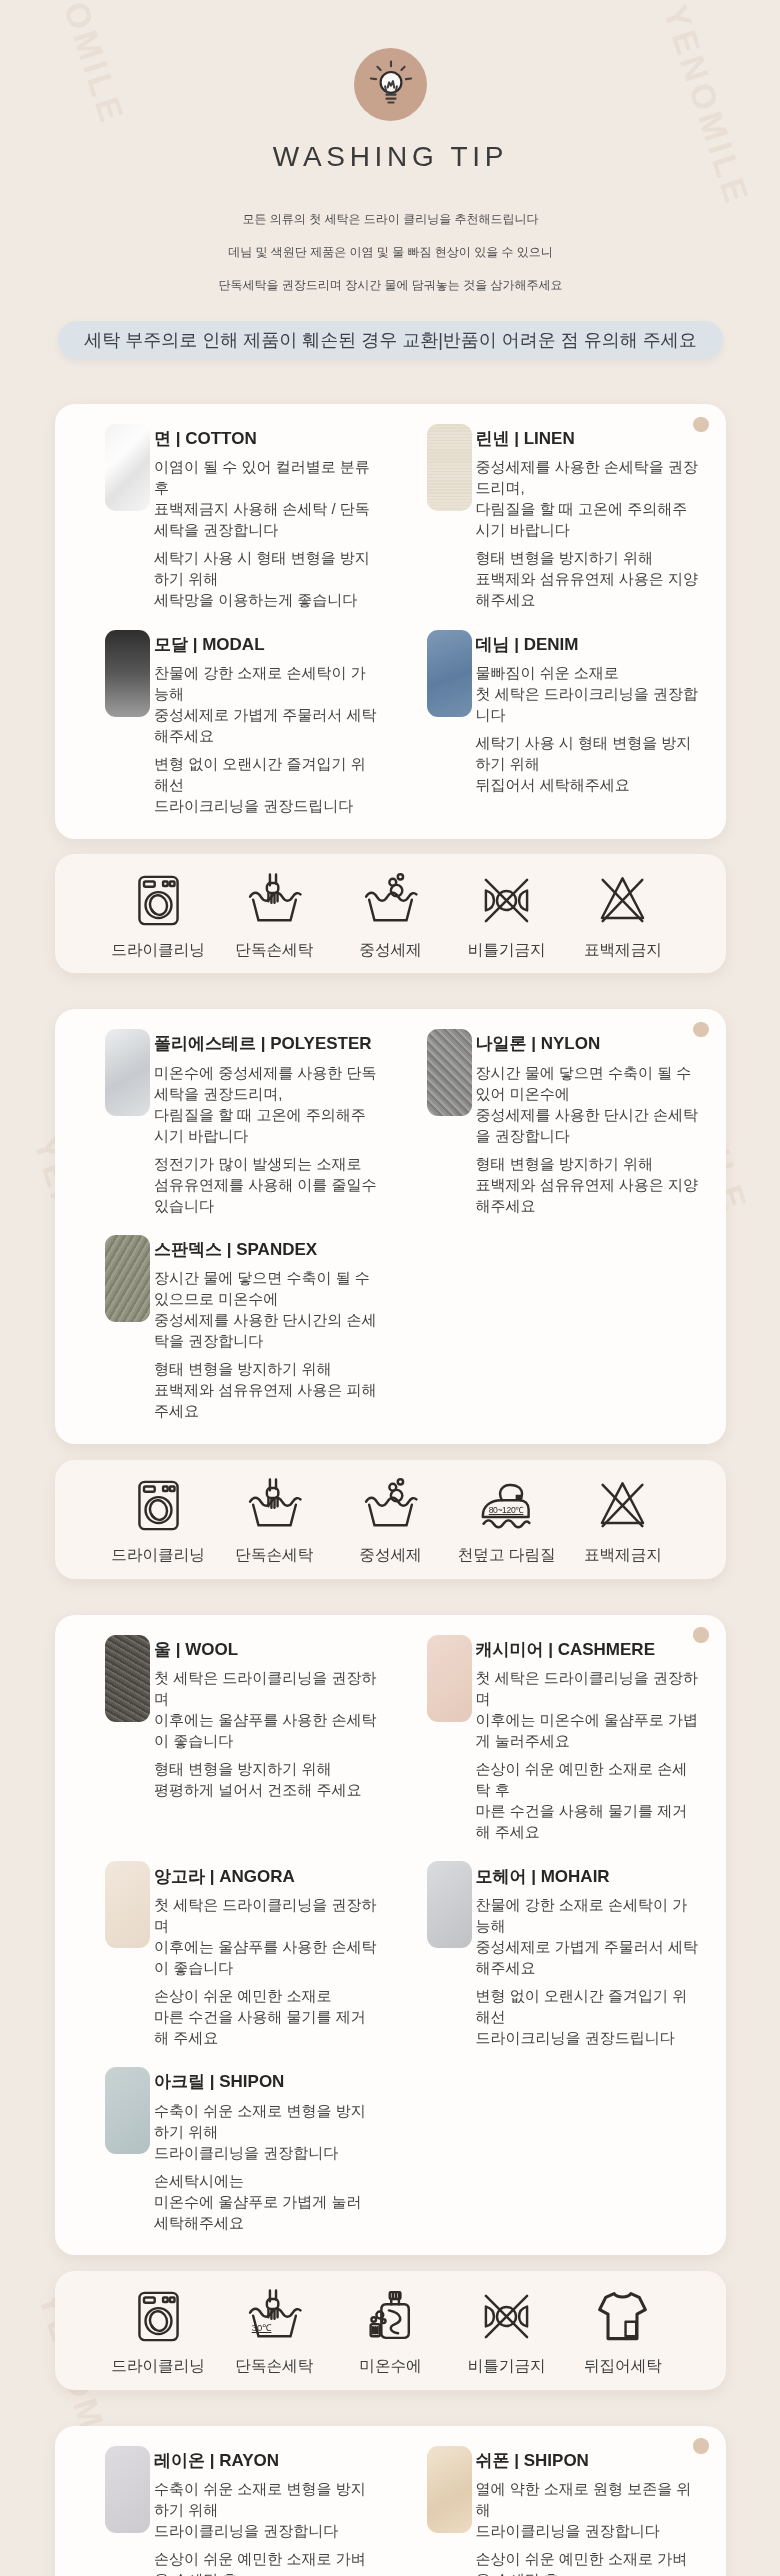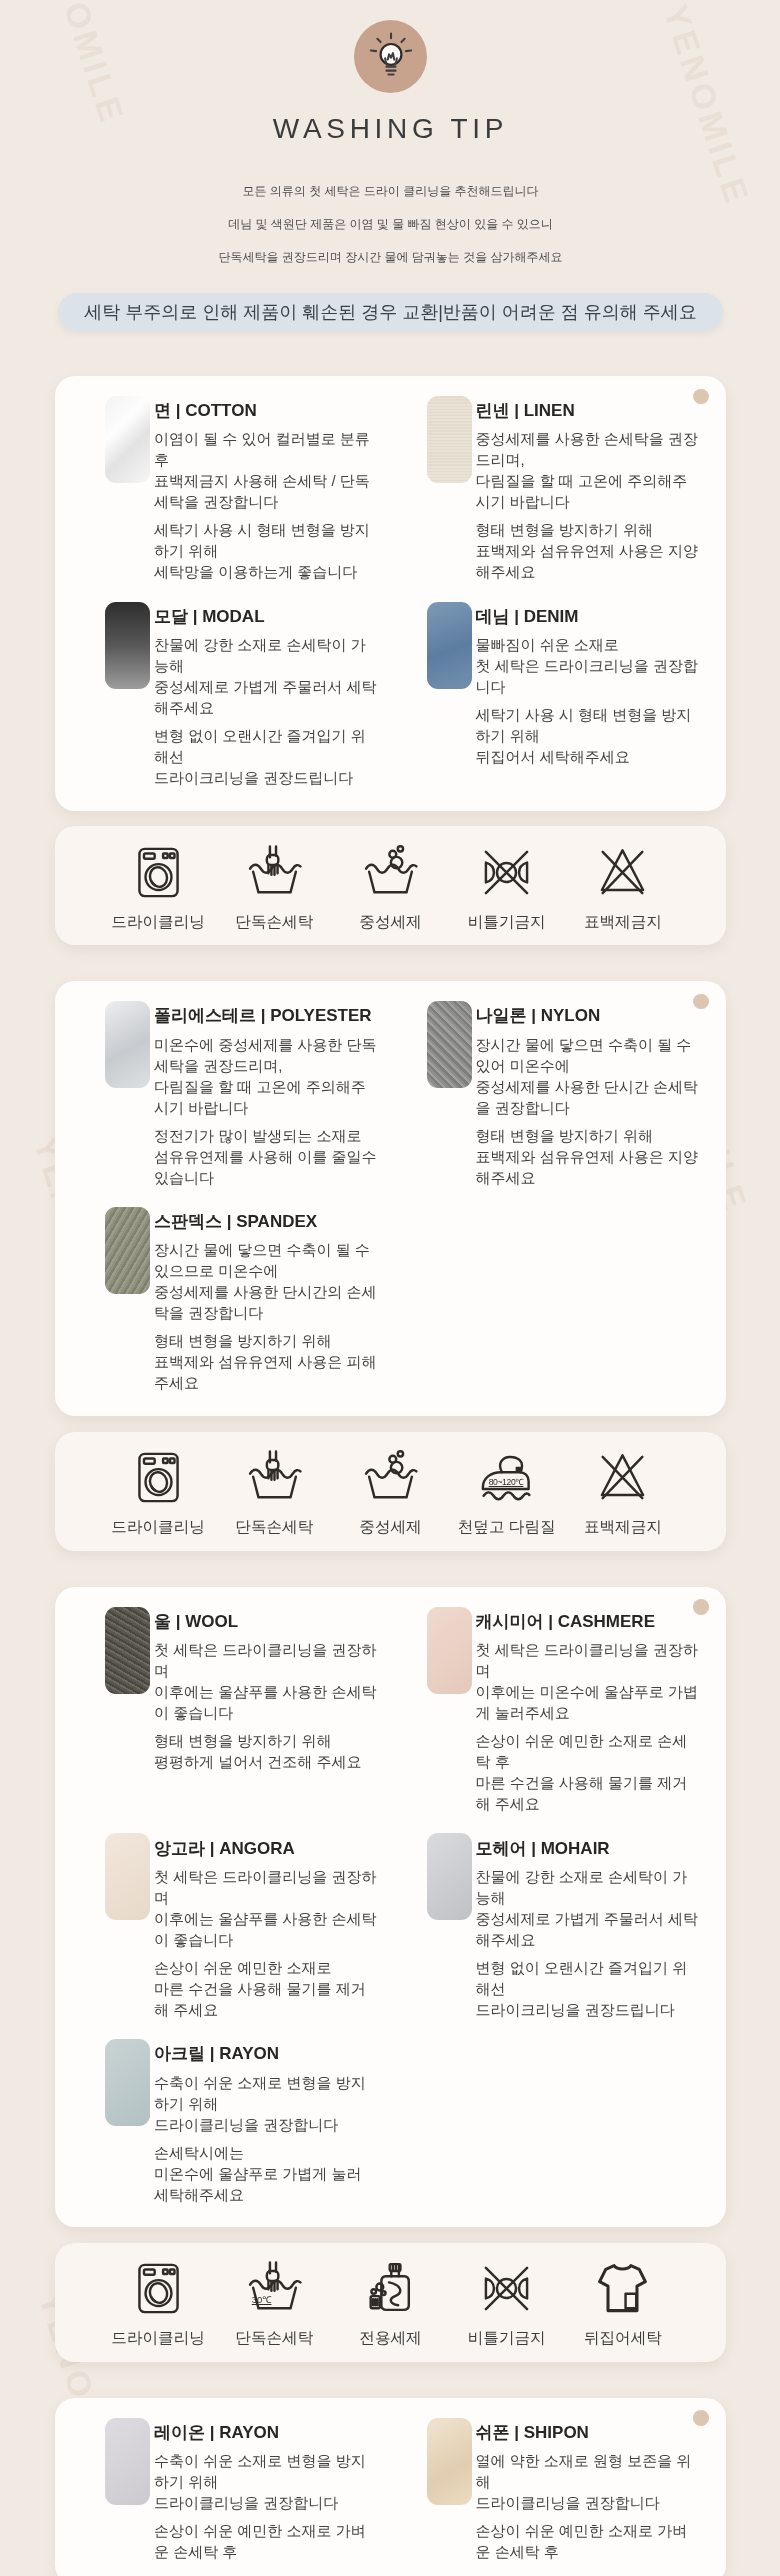--- a/index.html
+++ b/index.html
@@ -2,21 +2,21 @@
 <html style="font-size:12.5px"><head>
 <meta charset="utf-8">
 <style>
   html,body{margin:0;padding:0;}
   body{width:781px;height:2576px;background:#f1eae3;position:relative;overflow:hidden;
        font-family:"Liberation Sans",sans-serif;color:#3f3f3f;}
   .watermark{position:absolute;font-size:34px;font-weight:700;letter-spacing:3.9px;
        color:rgba(183,153,124,0.14);transform:rotate(72deg);white-space:nowrap;pointer-events:none;z-index:0;}
   .page{position:relative;z-index:1;}
   
-  .hd{display:flex;flex-direction:column;align-items:center;padding-top:20px;}
+  .hd{display:flex;flex-direction:column;align-items:center;padding-top:48px;}
   .bulb-circle{width:73px;height:73px;border-radius:50%;background:#c7a28c;
        display:flex;align-items:center;justify-content:center;}
   .page-title{margin:20px 0 0 0;font-size:28px;font-weight:500;letter-spacing:4.7px;color:#3b3b3b;}
   
   .intro{margin-top:30px;text-align:center;font-size:12px;line-height:33px;color:#4c4c4c;}
   .notice{margin:19px auto 0 auto;width:fit-content;max-width:703px;background:#dbe2e8;
        color:#3b4046;font-size:18px;padding:7px 26.5px;border-radius:20px;
        box-shadow:0 3.1px 7px rgba(120,120,130,0.10);}
   
   .card{width:671px;margin:36px auto 0 auto;background:#fffdfb;border-radius:20px;
@@ -397,21 +397,21 @@
             </div>
           <div class="para">
               <p>변형 없이 오랜시간 즐겨입기 위해선</p>
               <p>드라이크리닝을 권장드립니다</p>
             </div>
         </div>
       </article>
       <article class="fabric">
         <div class="swatch sw-acryl"></div>
         <div>
-            <h3>아크릴 | RAYON</h3>
+            <h3>아크릴 | SHIPON</h3>
           <div class="para">
               <p>수축이 쉬운 소재로 변형을 방지하기 위해</p>
               <p>드라이클리닝을 권장합니다</p>
             </div>
           <div class="para">
               <p>손세탁시에는</p>
               <p>미온수에 울샴푸로 가볍게 눌러 세탁해주세요</p>
             </div>
         </div>
       </article>
@@ -429,21 +429,21 @@
       <div class="icon-cell">
         <div class="icon-box"><svg viewBox="0 0 78 78" width="61" height="61">
               <use href="#sym-handwash"></use>
             </svg><span class="temp temp-hand">30℃</span></div>
         <span class="icon-label">단독손세탁</span>
       </div>
       <div class="icon-cell">
         <div class="icon-box"><svg viewBox="0 0 78 78" width="61" height="61">
               <use href="#sym-bottle"></use>
             </svg></div>
-        <span class="icon-label">전용세제</span>
+        <span class="icon-label">미온수에</span>
       </div>
       <div class="icon-cell">
         <div class="icon-box"><svg viewBox="0 0 78 78" width="61" height="61">
               <use href="#sym-nowring"></use>
             </svg></div>
         <span class="icon-label">비틀기금지</span>
       </div>
       <div class="icon-cell">
         <div class="icon-box"><svg viewBox="0 0 78 78" width="61" height="61">
               <use href="#sym-tshirt"></use>

